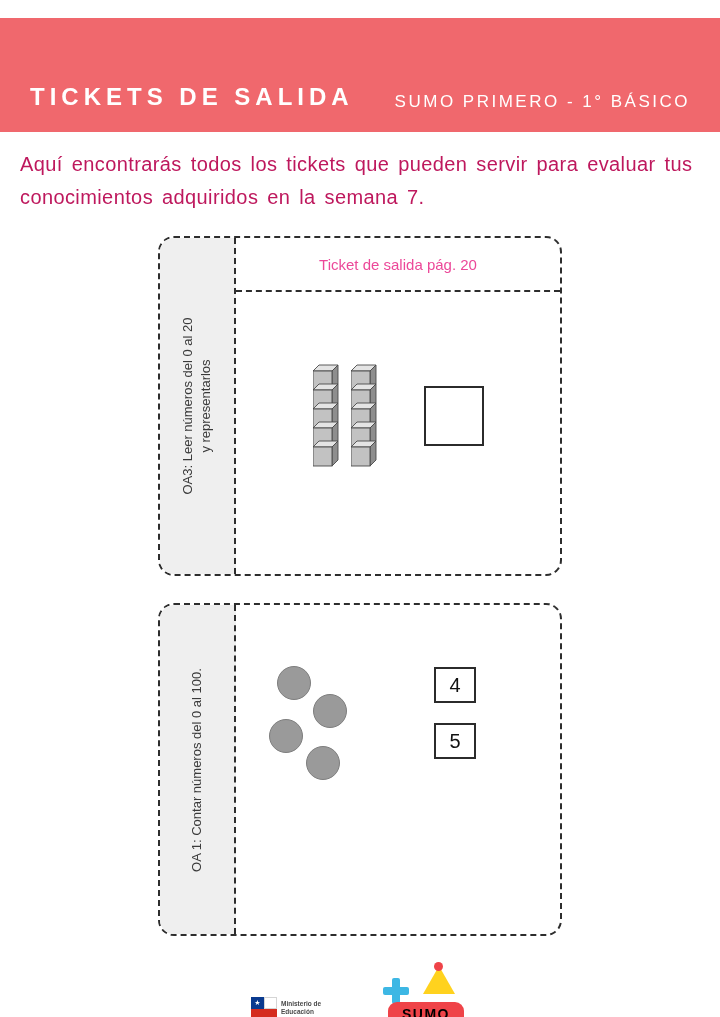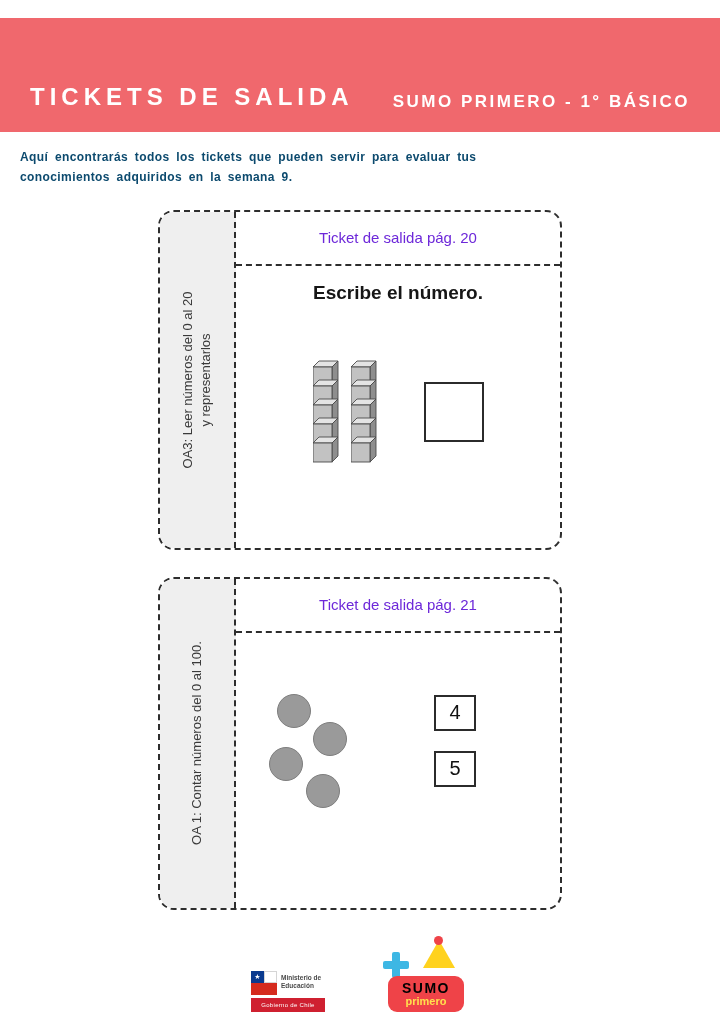--- a/index.html
+++ b/index.html
@@ -26,32 +26,32 @@
   }
   .header-title {
     color: #ffffff;
     font-weight: bold;
     font-size: 24px;
     letter-spacing: 5px;
     line-height: 1.6;
   }
   .header-subtitle {
     color: #ffffff;
-    font-weight: bold;
+    font-weight: normal;
     font-size: 17px;
     letter-spacing: 2.5px;
     padding-bottom: 4px;
   }
 
   
   .intro {
     margin: 16px 20px 0 20px;
-    color: #0c4a6e;
-    font-weight: bold;
-    font-size: 12px;
+    color: #be185d;
+    font-weight: normal;
+    font-size: 20px;
     line-height: 1.65;
     letter-spacing: 0.4px;
     word-spacing: 3px;
   }
 
   
   .tickets {
     margin-top: 22px;
     display: flex;
     flex-direction: column;
@@ -89,21 +89,21 @@
   }
 
   .main-col { flex: 1; display: flex; flex-direction: column; }
   .ticket-header {
     height: 54px;
     display: flex;
     align-items: center;
     justify-content: center;
     border-bottom: 2px dashed #2d2d2d;
     font-size: 15px;
-    color: #6d28d9;
+    color: #ec4899;
   }
   .ticket-content { flex: 1; padding-top: 16px; text-align: center; }
   .prompt {
     font-size: 19px;
     font-weight: bold;
     color: #161616;
   }
 
   
   .blocks-row {
@@ -211,36 +211,35 @@
 
 <div class="header-band">
   <div class="header-title">
     <div>TICKETS DE SALIDA</div>
   </div>
   <div class="header-subtitle">SUMO PRIMERO - 1° BÁSICO</div>
 </div>
 
 <div class="intro">
   <div>Aquí encontrarás todos los tickets que pueden servir para evaluar tus</div>
-  <div>conocimientos adquiridos en la semana 9.</div>
+  <div>conocimientos adquiridos en la semana 7.</div>
 </div>
 
 <div class="tickets">
 
   <div class="ticket-card t1">
     <div class="oa-col">
       <div class="oa-text">
         <div>OA3: Leer números del 0 al 20</div>
         <div>y representarlos</div>
       </div>
     </div>
     <div class="main-col">
       <div class="ticket-header">Ticket de salida pág. 20</div>
       <div class="ticket-content">
-        <div class="prompt">Escribe el número.</div>
         <div class="blocks-row">
           <div class="stacks">
             <svg width="27" height="104" viewBox="0 0 27 104">
               <g stroke="#4a4a4a" stroke-width="0.9">
                 <polygon points="0,7 6,1 25,1 19,7" fill="#e4e4e4"></polygon>
                   <polygon points="19,7 25,1 25,20 19,26" fill="#8e8e8e"></polygon>
                   <rect x="0" y="7" width="19" height="19" fill="#c2c2c2"></rect>
                 <polygon points="0,26 6,20 25,20 19,26" fill="#e4e4e4"></polygon>
                   <polygon points="19,26 25,20 25,39 19,45" fill="#8e8e8e"></polygon>
                   <rect x="0" y="26" width="19" height="19" fill="#c2c2c2"></rect>
@@ -281,21 +280,20 @@
     </div>
   </div>
 
   <div class="ticket-card t2">
     <div class="oa-col">
       <div class="oa-text">
         <div>OA 1: Contar números del 0 al 100.</div>
       </div>
     </div>
     <div class="main-col">
-      <div class="ticket-header">Ticket de salida pág. 21</div>
       <div class="ticket-content">
         <div class="activity">
           <div class="dot c1"></div>
           <div class="dot c2"></div>
           <div class="dot c3"></div>
           <div class="dot c4"></div>
           <div class="option-box o1">4</div>
           <div class="option-box o2">5</div>
         </div>
       </div>

